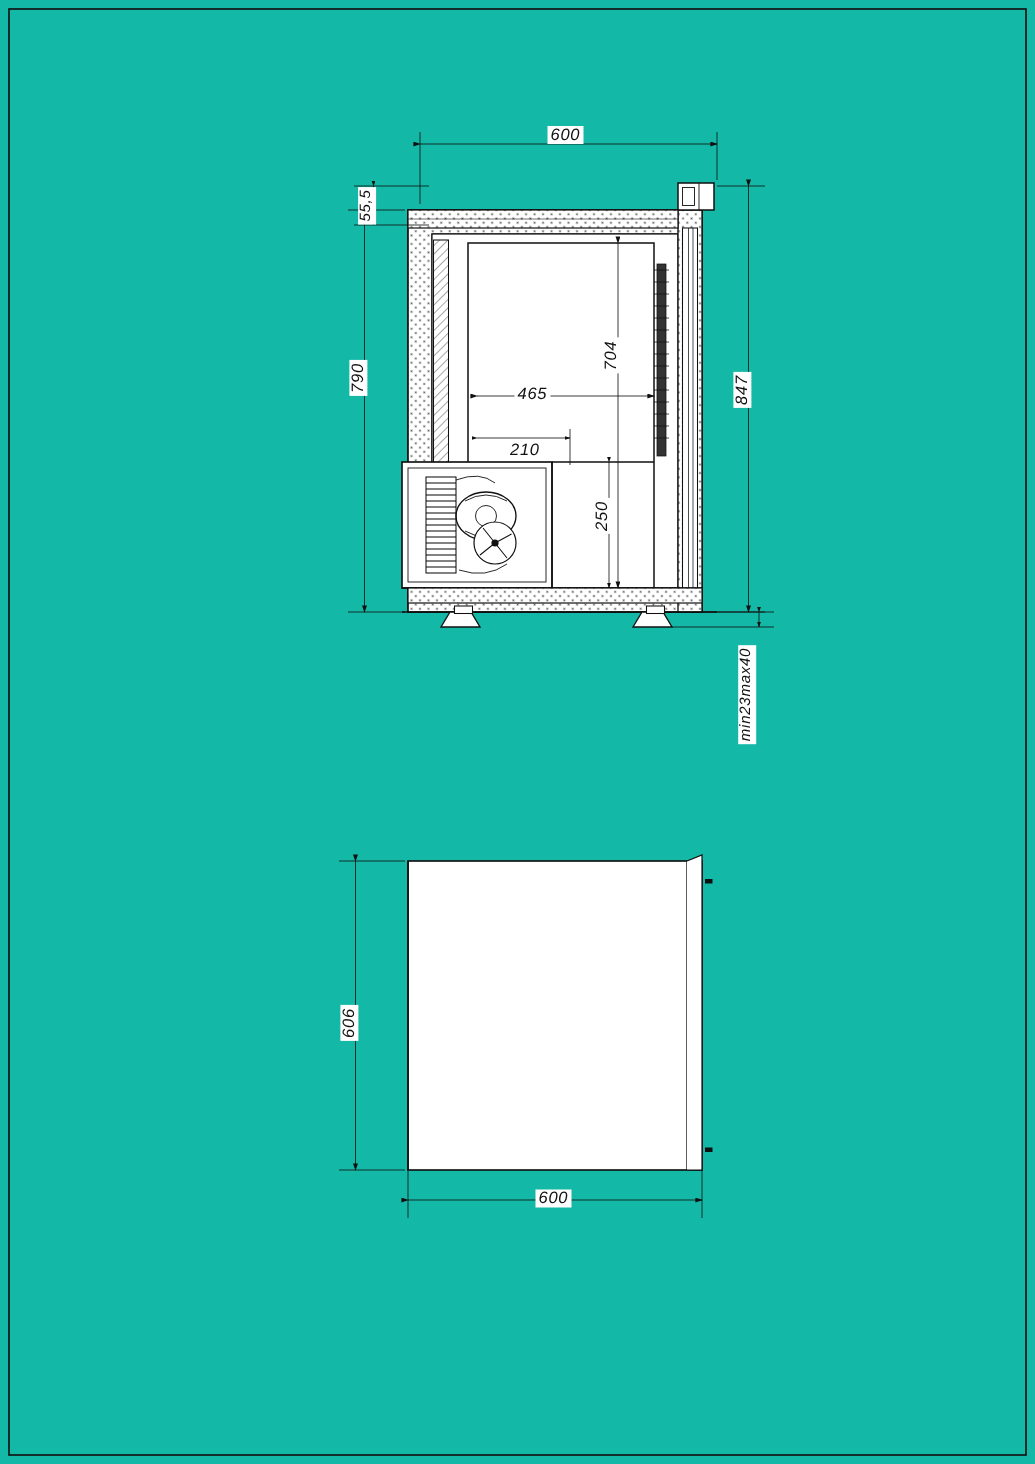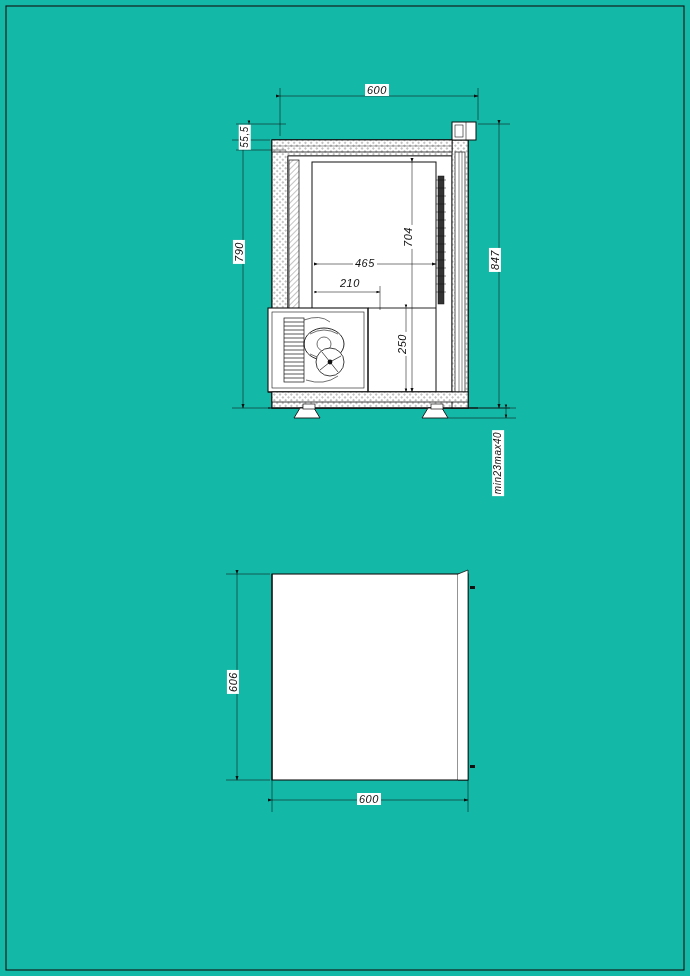--- a/index.html
+++ b/index.html
@@ -221,23 +221,23 @@
   <div class="dim-label" style="left:365px; top:84px;">600</div>
 
   <div class="dim-label vert small" style="left:232px; top:131px;">55,5</div>
 
   <div class="dim-label vert" style="left:227px; top:246px;">790</div>
 
   <div class="dim-label vert" style="left:483px; top:254px;">847</div>
 
   <div class="dim-label vert" style="left:396px; top:231px;">704</div>
 
-  <div class="dim-label" style="left:353px; top:257px;">465</div>
-
-  <div class="dim-label" style="left:338px; top:277px;">210</div>
+  <div class="dim-label" style="left:343px; top:257px;">465</div>
+
+  <div class="dim-label" style="left:338px; top:294px;">210</div>
 
   <div class="dim-label vert" style="left:390px; top:338px;">250</div>
 
   <div class="dim-label vert small" style="left:465px; top:457px;">min23max40</div>
 
   <div class="dim-label vert" style="left:221px; top:676px;">606</div>
 
   <div class="dim-label" style="left:357px; top:793px;">600</div>
 
 </div>

